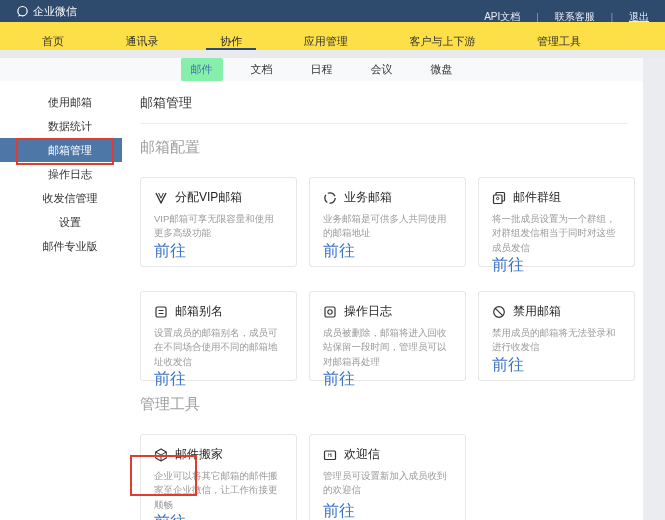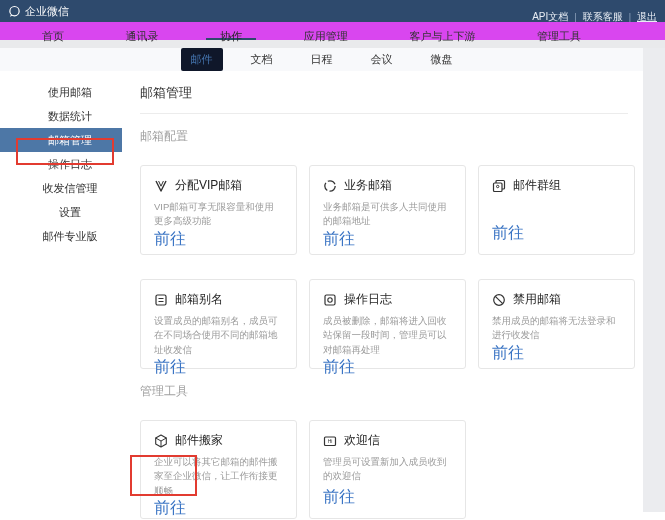--- a/index.html
+++ b/index.html
@@ -6,67 +6,67 @@
   html,body { width:665px; height:520px; }
   body {
     font-family:"Liberation Sans","DejaVu Sans",sans-serif;
     background:#ffffff; color:#333; overflow:hidden; position:relative;
   }
   .page { width:665px; height:520px; position:relative; background:#fff; }
 
   
   .topbar {
     height:22px; background:#2e4a6d; display:flex; align-items:center;
-    justify-content:space-between; padding:0 8px; color:#fff;
+    justify-content:space-between; padding:0 16px; color:#fff;
   }
   .brand { display:flex; align-items:center; gap:4px; font-size:11px; color:#fff; }
   .brand svg { display:block; }
-  .toplinks { display:flex; align-items:center; gap:6px; font-size:10px; color:#e8edf4;margin-top:12px; }
+  .toplinks { display:flex; align-items:center; gap:16px; font-size:10px; color:#e8edf4;margin-top:12px; }
   .toplinks .sep { color:#8fa3bd; font-size:9px; }
   .toplinks a { color:#e8edf4; text-decoration:none; cursor:pointer; }
   .toplinks a.underlined { text-decoration:underline; }
 
   
   .navbar {
-    height:18px; background:#d946ef; display:flex; align-items:stretch;
+    height:28px; background:#fde047; display:flex; align-items:stretch;
     justify-content:space-between; padding:12px 70px 0 28px; font-size:11px; color:#333;
   }
   .nav-item {
     display:flex; align-items:center; padding:0 14px; cursor:pointer;
     border-bottom:2px solid transparent;
   }
   .nav-item.active { border-bottom-color:#2e4a6d; color:#262626;text-align:center; }
 
   .band { height:8px; background:#e9eaec; }
 
   .lower { display:flex; height:464px; }
   .lower-left { width:643px; display:flex; flex-direction:column; }
   .gutter { flex:1; background:#ebecef; }
 
   
   .subtabs {
     height:28px; background:#f8f9fb; display:flex; align-items:center;
     justify-content:center; gap:18px; font-size:11px; color:#333;
   }
   .subtab { padding:4px 10px; border-radius:2px; cursor:pointer; }
-  .subtab.active { background:#0f172a; color:#4474ae; }
+  .subtab.active { background:#86efac; color:#4474ae; }
 
   
   .content { flex:1; display:flex; background:#fff; }
   .sidebar { width:122px; padding-top:9px; background:#fff; flex-shrink:0; }
   .side-item {
     height:24px; line-height:24px; padding-left:18px; font-size:11px;
     color:#333; cursor:pointer; white-space:nowrap;text-align:center;
   }
   .side-item.active { background:#4d77a6; color:#fff; }
 
   .main { flex:1; padding:13px 15px 0 18px; overflow:hidden; }
   .page-title { font-size:13px; font-weight:400; color:#333; }
   .title-divider { border-bottom:1px solid #ececec; margin-top:11px; }
-  .section-label { font-size:12px; color:#a0a0a0; margin-top:14px; }
+  .section-label { font-size:15px; color:#a0a0a0; margin-top:14px; }
 
   .cards { display:grid; grid-template-columns:repeat(3,157px); gap:12px; margin-top:8px; }
   .cards.two { grid-template-columns:repeat(2,157px); }
   .card {
     border:1px solid #e6e6e6; border-radius:3px; background:#fff;
     height:90px; padding:11px 13px 10px 13px; display:flex; flex-direction:column;margin-top:12px;
   }
   .cards.two .card { height:99px; }
   .card-head { display:flex; align-items:center; gap:7px; }
   .card-head svg { display:block; flex-shrink:0; }
@@ -175,20 +175,21 @@
               <div class="card-head">
                 <span>
                   <svg width="14" height="14" viewBox="0 0 14 14">
                     <rect x="4" y="1.5" width="8.5" height="8.5" rx="1" fill="none" stroke="#333" stroke-width="1.2"></rect>
                     <rect x="1.5" y="4" width="8.5" height="8.5" rx="1" fill="#fff" stroke="#333" stroke-width="1.2"></rect>
                     <circle cx="5.7" cy="7.5" r="1.2" fill="none" stroke="#333" stroke-width="1"></circle>
                   </svg>
                 </span>
                 <span class="card-title">邮件群组</span>
               </div>
+              <div class="card-desc">将一批成员设置为一个群组，对群组发信相当于同时对这些成员发信</div>
               <a class="card-link">前往</a>
             </div>
 
             <div class="card">
               <div class="card-head">
                 <span>
                   <svg width="14" height="14" viewBox="0 0 14 14">
                     <rect x="2" y="2" width="10" height="10" rx="1.5" fill="none" stroke="#333" stroke-width="1.2"></rect>
                     <line x1="4.5" y1="5.5" x2="9.5" y2="5.5" stroke="#333" stroke-width="1"></line>
                     <line x1="4.5" y1="8.5" x2="9.5" y2="8.5" stroke="#333" stroke-width="1"></line>

